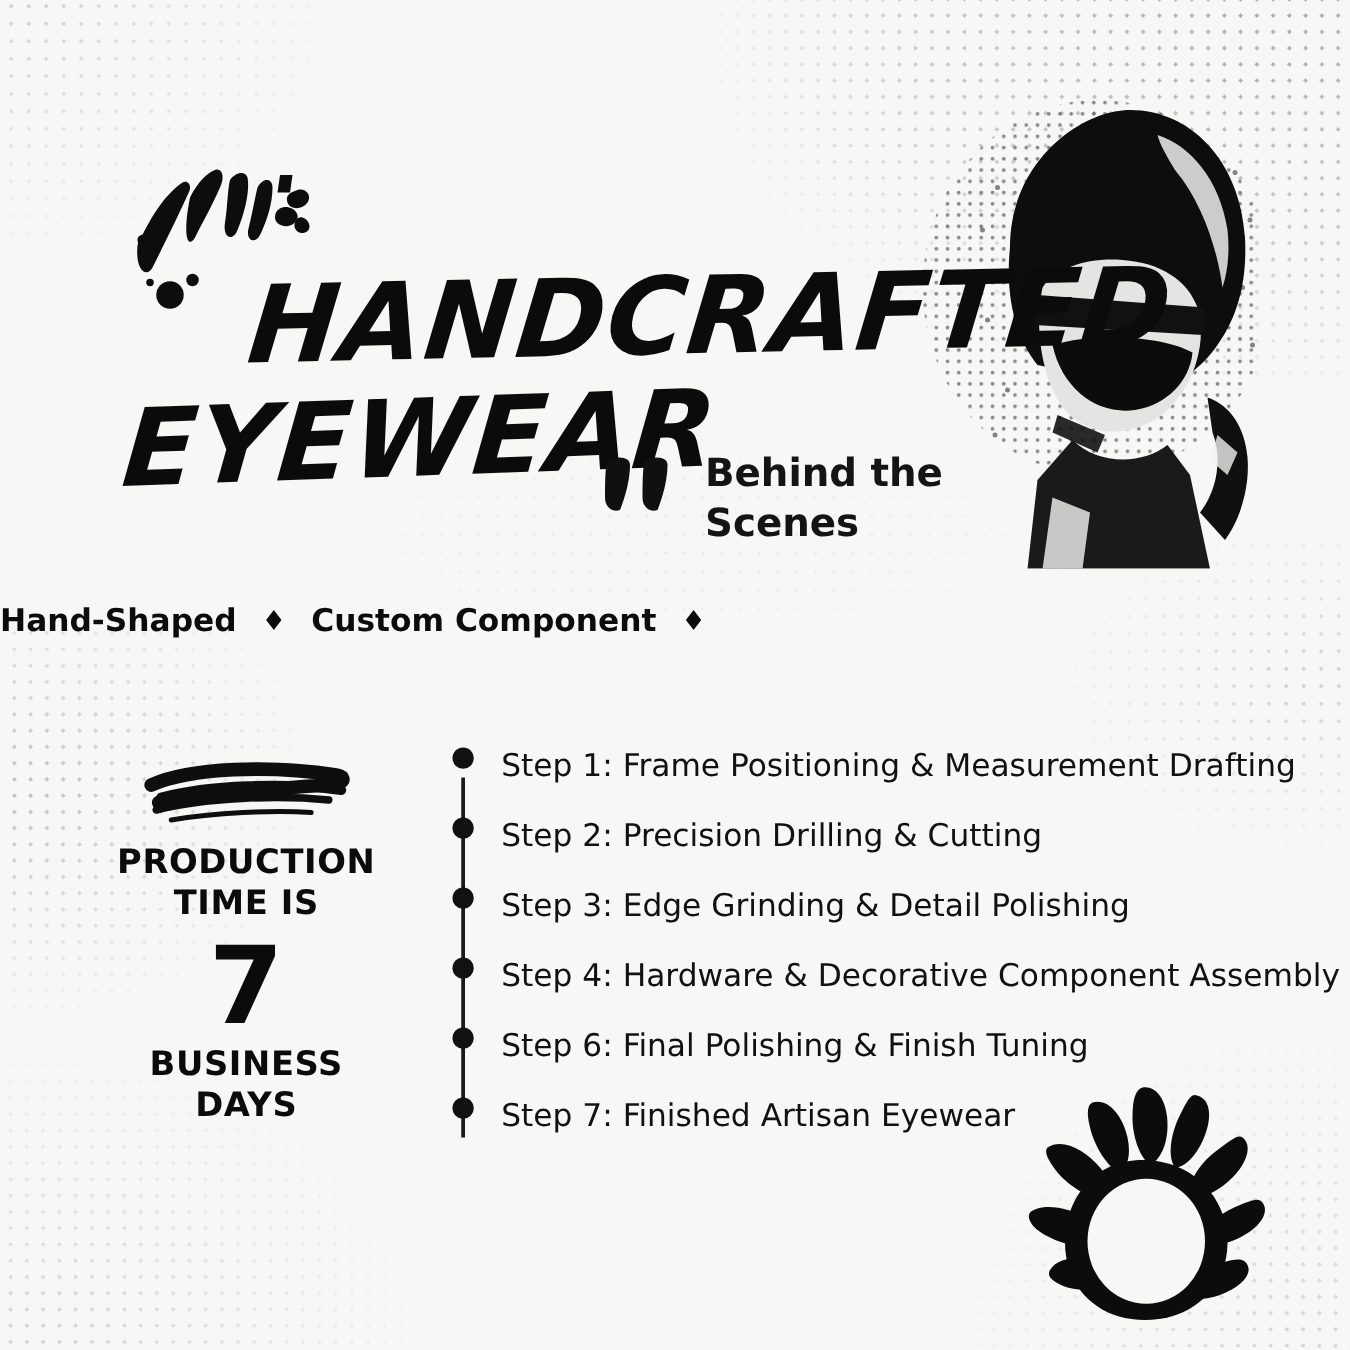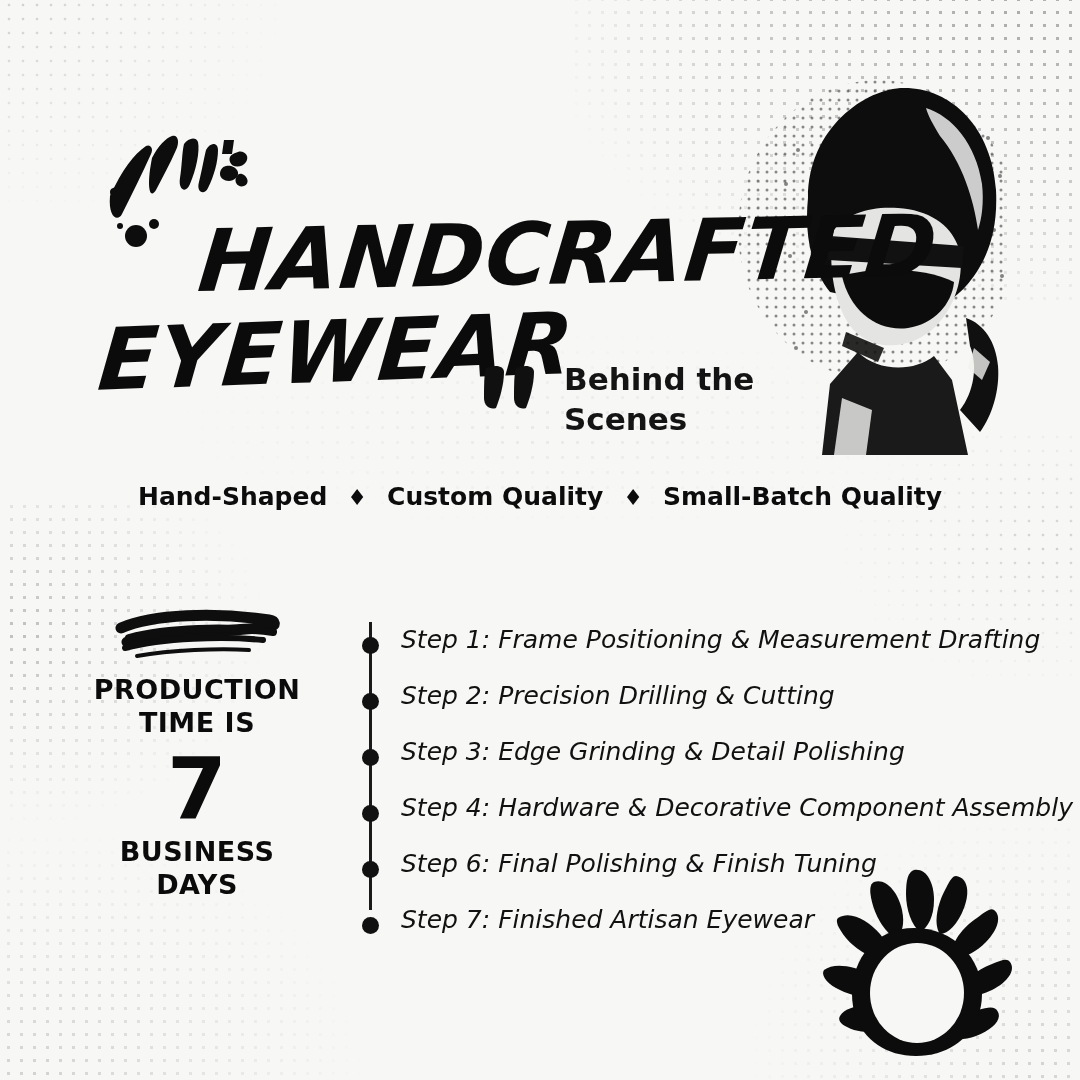--- a/index.html
+++ b/index.html
@@ -154,21 +154,20 @@
   }
 
   
   .features {
     position: absolute;
     top: 482px;
     left: 0;
     width: 1080px;
     display: flex;
     align-items: center;
-    justify-content: center;
     gap: 20px;
     font-family: "DejaVu Sans", sans-serif;
     font-weight: 700;
     font-size: 25px;
     color: #0c0c0c;
   }
   .features .diamond {
     font-size: 22px;
     line-height: 1;
     position: relative;
@@ -211,24 +210,23 @@
   .steps-rail {
     position: absolute;
     left: 7px;
     top: 24px;
     bottom: 24px;
     width: 3px;
     background: #1a1a1a;
   }
   .step-item {
     display: flex;
-    align-items: flex-end;
+    align-items: flex-start;
     height: 56px;
     position: relative;
-    font-style: italic;
   }
   .step-dot {
     width: 17px;
     height: 17px;
     border-radius: 50%;
     background: #111111;
     flex: 0 0 17px;
     position: relative;
     z-index: 2;
   }
@@ -344,23 +342,22 @@
     <path d="M4 6 C14 2 22 4 22 10 C22 22 18 36 14 46 C8 48 2 44 2 36 C2 26 2 12 4 6 Z" fill="#101010"></path>
     <path d="M34 6 C44 2 52 4 52 10 C52 22 48 36 44 46 C38 48 32 44 32 36 C32 26 32 12 34 6 Z" fill="#101010"></path>
   </svg>
 </div>
 
 <div class="subtitle">Behind the Scenes</div>
 
 <div class="features">
   <span>Hand-Shaped</span>
   <span class="diamond">♦</span>
-  <span>Custom Quality</span>
+  <span>Custom Component</span>
   <span class="diamond">♦</span>
-  <span>Small-Batch Quality</span>
 </div>
 
 <div class="prod-block">
   <svg class="scribble" viewBox="0 0 180 62" xmlns="http://www.w3.org/2000/svg">
     <g stroke="#0e0e0e" stroke-linecap="round" fill="none">
       <path d="M14 24 C46 10 108 8 162 16 C168 17 170 21 162 23 C110 28 52 30 20 38" stroke-width="11"></path>
       <path d="M22 34 C60 24 120 22 166 28" stroke-width="8"></path>
       <path d="M18 44 C56 34 116 32 156 36" stroke-width="6"></path>
       <path d="M30 52 C64 46 112 44 142 46" stroke-width="4"></path>
     </g>

